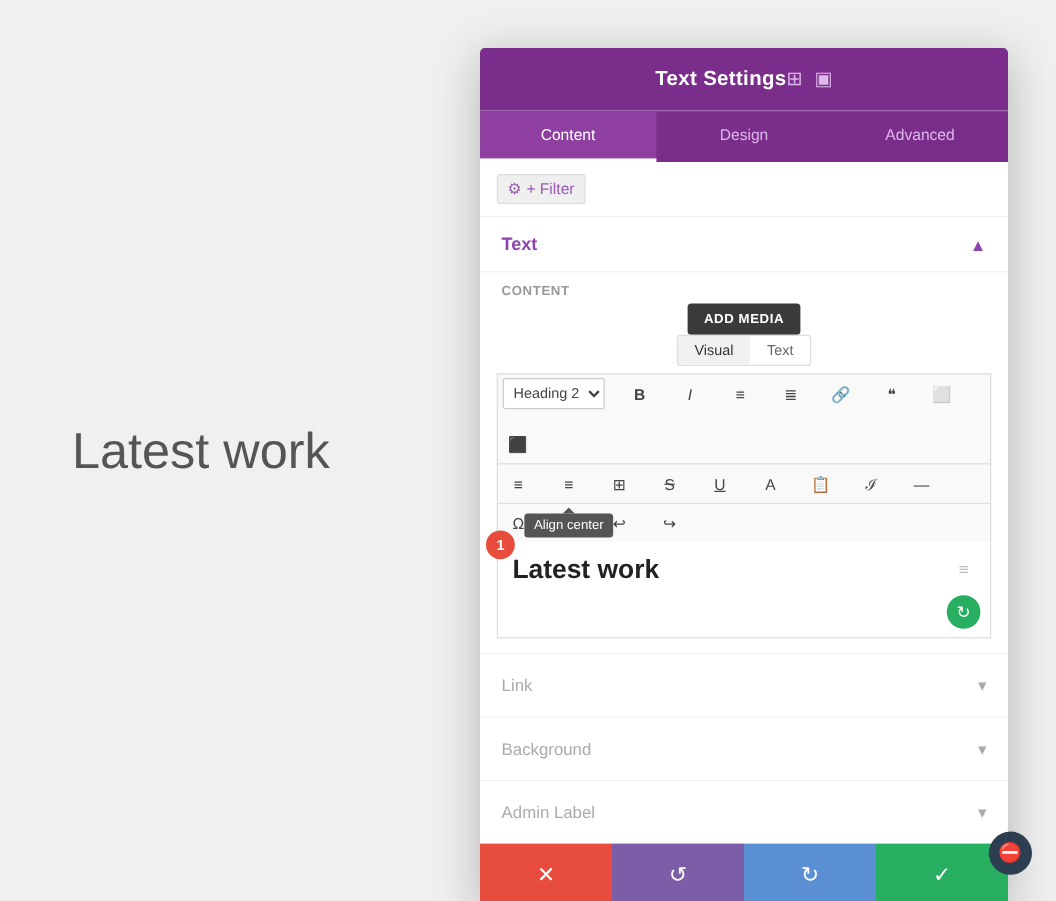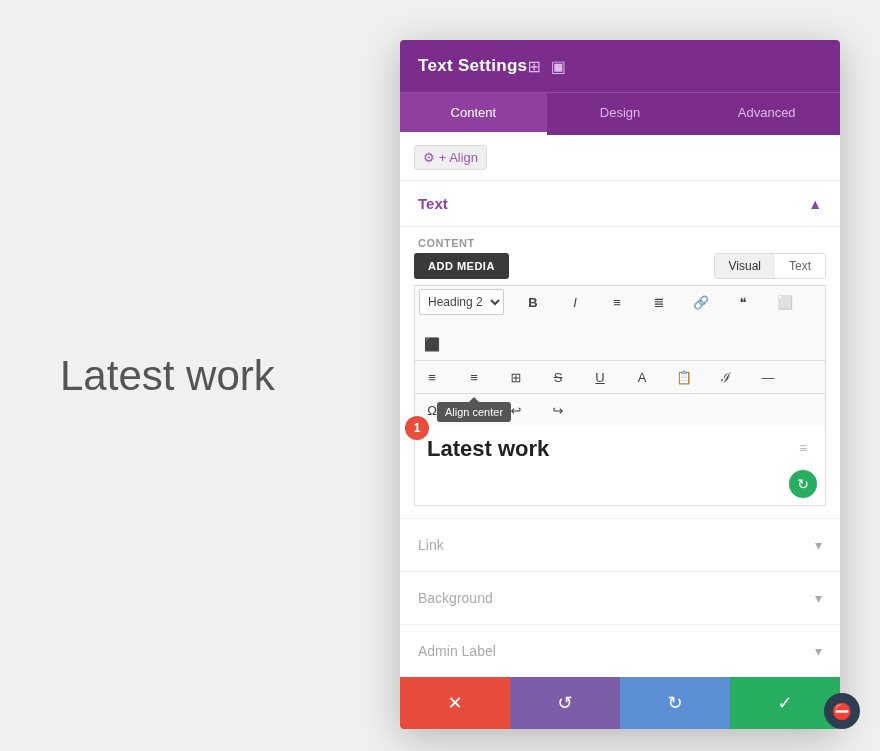--- a/index.html
+++ b/index.html
@@ -40,21 +40,21 @@
       flex-direction: column;
       overflow: hidden;
     }
 
     
     .panel-header {
       background: #7b2d8b;
       padding: 16px 18px;
       display: flex;
       align-items: center;
-      justify-content: flex-start;
+      justify-content: center;
     }
 
     .panel-title {
       color: #fff;
       font-size: 17px;
       font-weight: 600;
       letter-spacing: 0.3px;
     }
 
     .panel-header-icons {
@@ -163,20 +163,21 @@
     
     .editor-area {
       padding: 0 14px 12px;
     }
 
     .editor-top-bar {
       display: flex;
       justify-content: space-between;
       align-items: center;
       margin-bottom: 6px;
+      flex-direction: column;
     }
 
     .add-media-btn {
       background: #3a3a3a;
       color: #fff;
       font-size: 11px;
       font-weight: 700;
       padding: 7px 14px;
       border: none;
       border-radius: 3px;
@@ -420,21 +421,21 @@
       <span>Design</span>
     </div>
     <div class="tab">
       <span>Advanced</span>
     </div>
   </div>
 
   <div class="search-bar">
     <button class="filter-btn">
       <span>⚙</span>
-      <span>+ Align</span>
+      <span>+ Filter</span>
     </button>
   </div>
 
   <div class="panel-body">
 
     <div class="section-header">
       <span class="section-title">Text</span>
       <span class="section-toggle">▲</span>
     </div>
 

